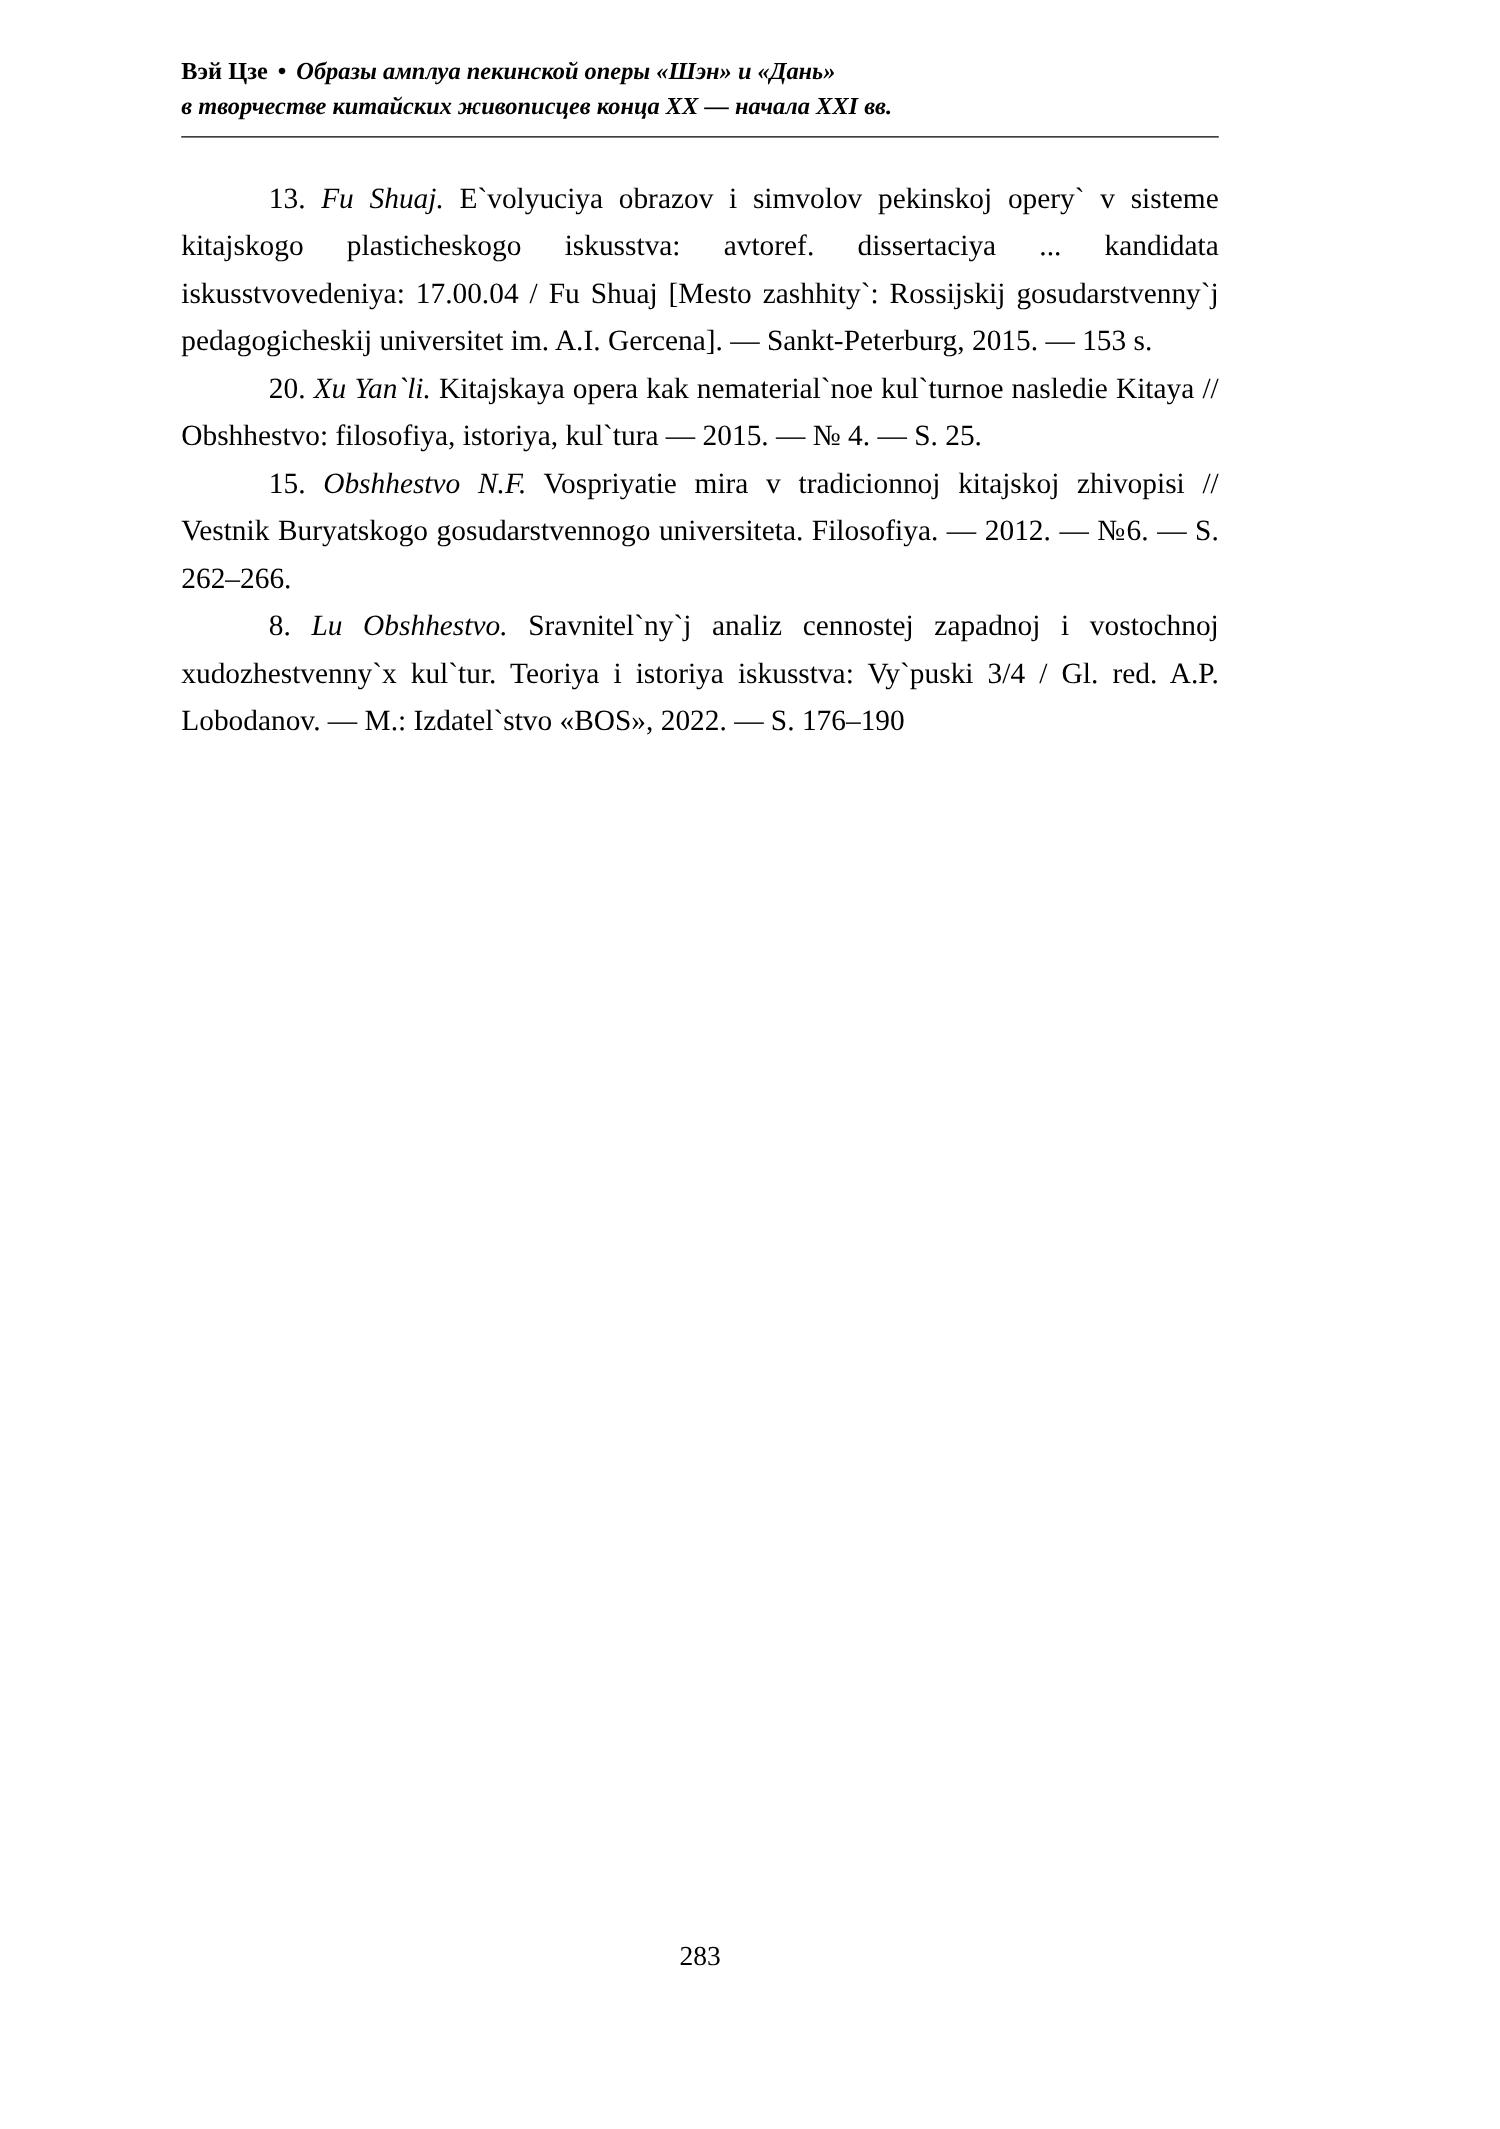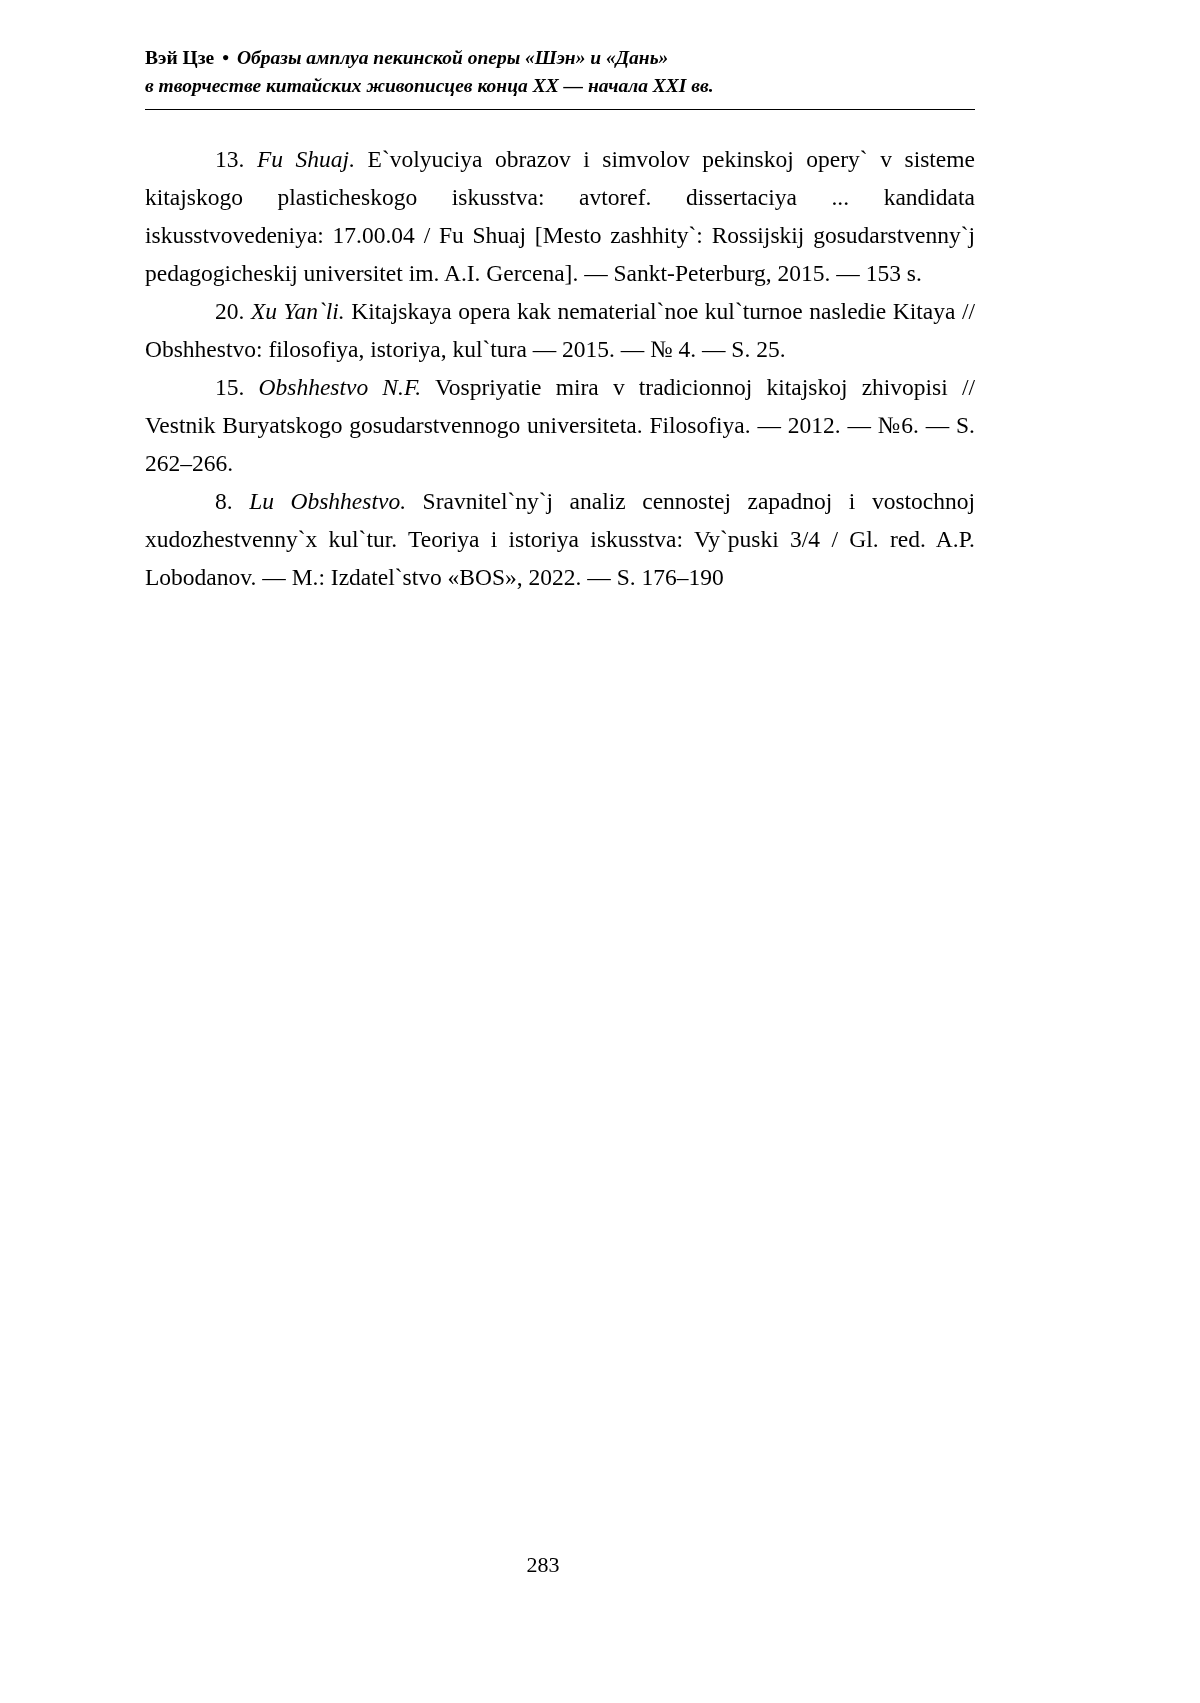--- a/index.html
+++ b/index.html
@@ -40,21 +40,21 @@
     line-height: 1.62;
     text-align: justify;
   }
   .ref {
     margin: 0;
     text-indent: 70px;
   }
   .ref .ref-author { font-style: italic; }
   .footer {
     position: absolute;
-    left: 128px;
+    left: 145px;
     top: 1552px;
     width: 830px;
     text-align: center;
     font-size: 22px;
   }
 </style>
 </head>
 <body>
 
 <div class="page">

